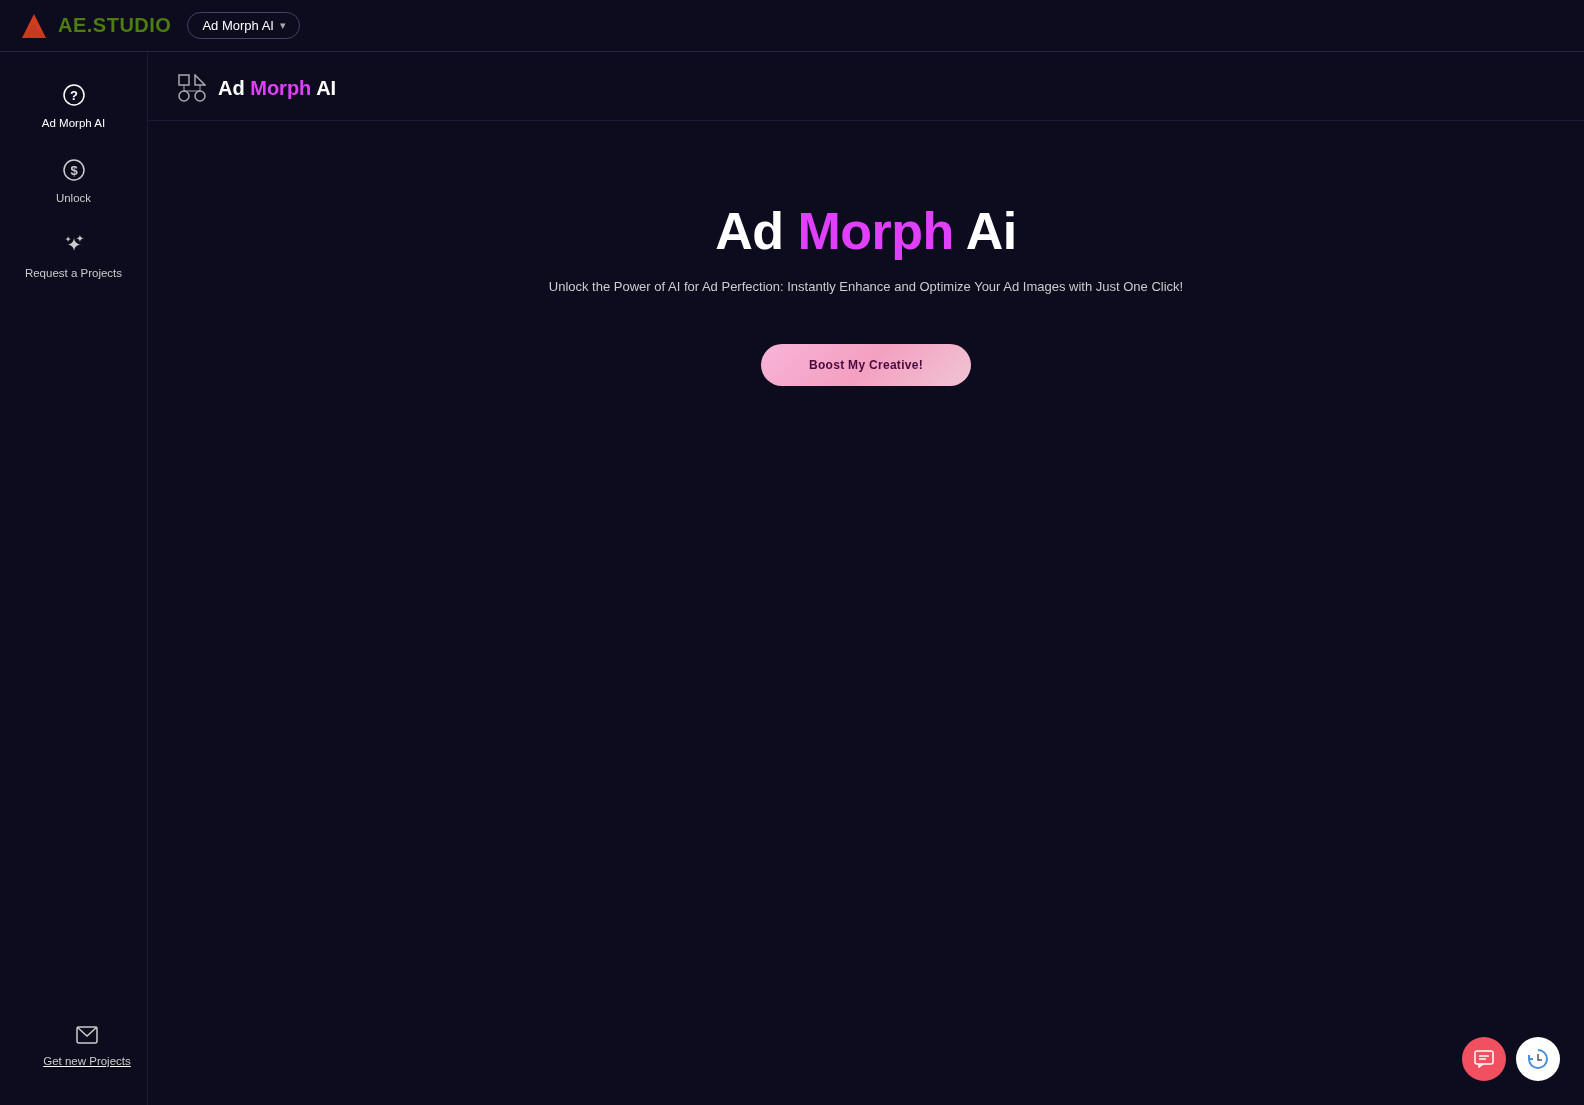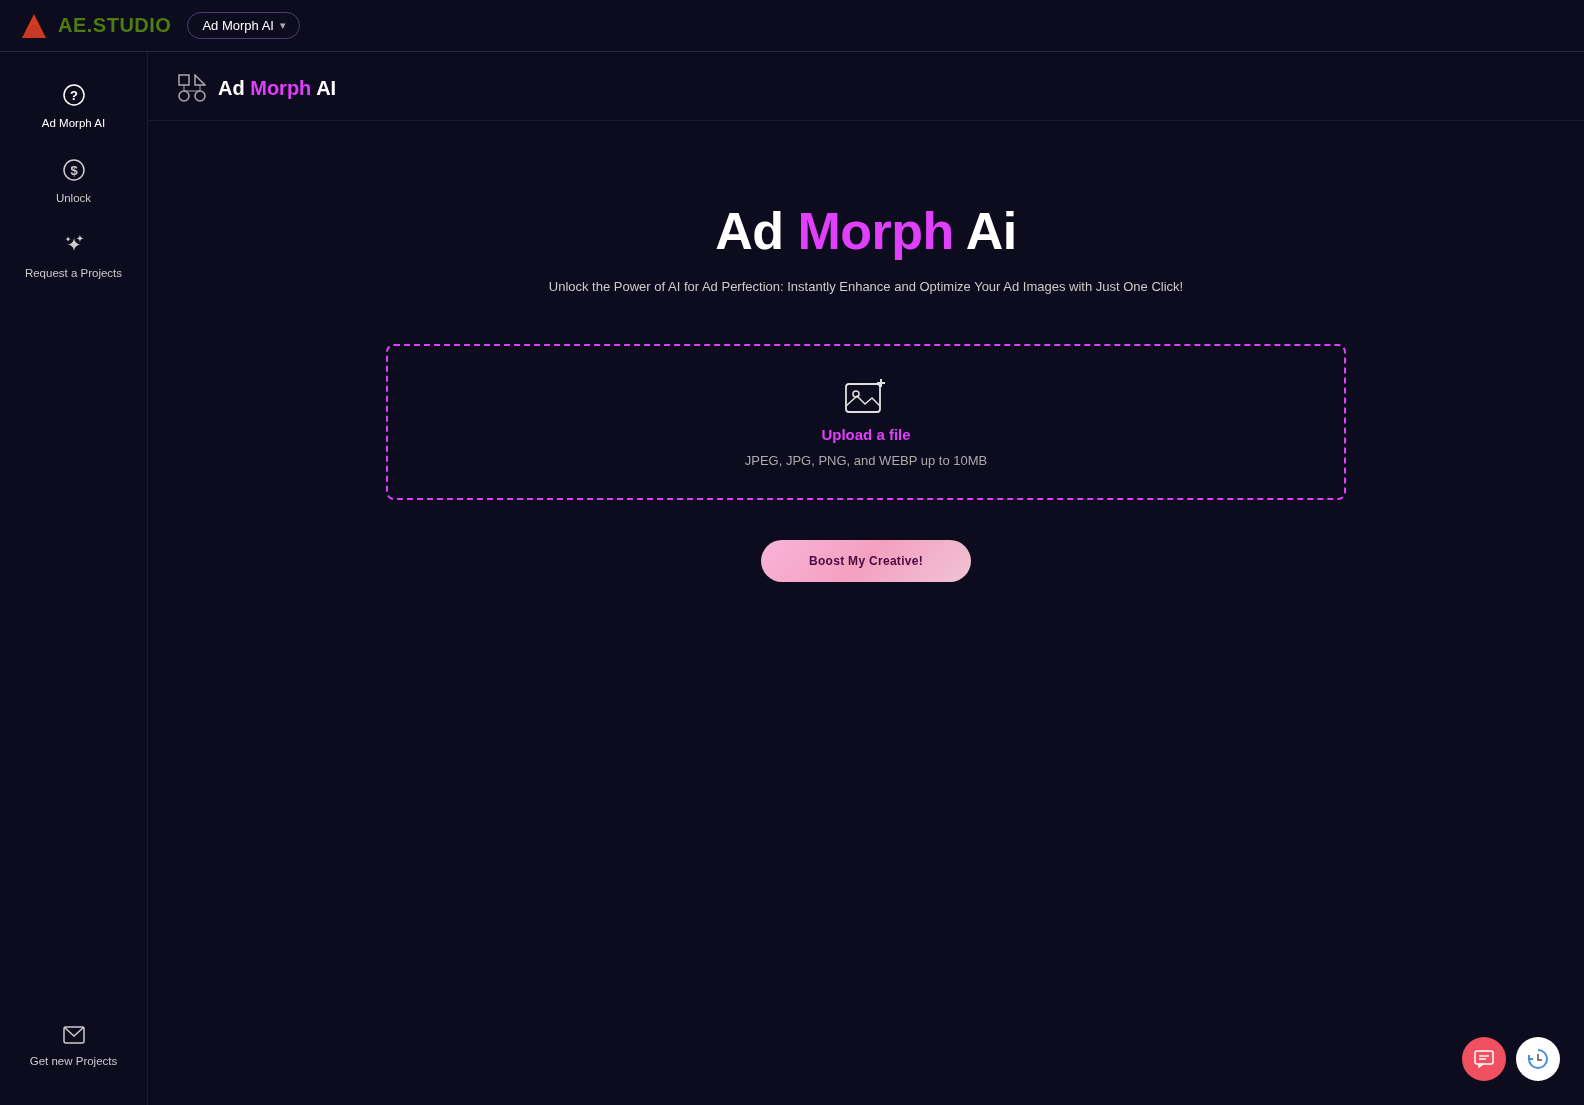--- a/index.html
+++ b/index.html
@@ -95,21 +95,22 @@
       line-height: 1.3;
     }
     .sidebar-item.active .label { color: #fff; }
     .sidebar-item.active .icon-wrap { color: #fff; }
 
     .sidebar-bottom {
       margin-top: auto;
       width: 100%;
       display: flex;
       flex-direction: column;
-      align-items: center;
+      align-items: flex-end;
+      text-decoration: underline;
     }
 
     
     .main {
       margin-top: 52px;
       margin-left: 148px;
       min-height: calc(1105px - 52px);
       background: #0d0b1e;
       display: flex;
       flex-direction: column;
@@ -321,32 +322,20 @@
       <span class="white">Ad </span><span class="pink">Morph</span><span class="bold-white"> AI</span>
     </h1>
   </div>
 
   <div class="hero">
     <h2 class="hero-title">
       <span class="white">Ad </span><span class="pink">Morph</span><span class="white"> Ai</span>
     </h2>
     <p class="hero-subtitle">Unlock the Power of AI for Ad Perfection: Instantly Enhance and Optimize Your Ad Images with Just One Click!</p>
 
-    <div class="upload-zone">
-      <svg class="upload-icon-svg" viewBox="0 0 46 40" fill="none">
-        <rect x="3" y="8" width="34" height="28" rx="3" stroke="#e0e0e0" stroke-width="1.8" fill="none"></rect>
-        <circle cx="13" cy="18" r="3" stroke="#e0e0e0" stroke-width="1.5" fill="none"></circle>
-        <polyline points="3,30 14,20 22,28 29,22 37,30" stroke="#e0e0e0" stroke-width="1.5" fill="none"></polyline>
-
-        <line x1="38" y1="3" x2="38" y2="11" stroke="#e0e0e0" stroke-width="2"></line>
-        <line x1="34" y1="7" x2="42" y2="7" stroke="#e0e0e0" stroke-width="2"></line>
-      </svg>
-      <span class="upload-label">Upload a file</span>
-      <span class="upload-hint">JPEG, JPG, PNG, and WEBP up to 10MB</span>
-    </div>
 
     <button class="boost-btn">Boost My Creative!</button>
   </div>
 </main>
 
 <div class="bottom-right-btns">
   <button class="circle-btn coral">
     <svg width="20" height="18" viewBox="0 0 20 18" fill="none">
       <rect x="1" y="1" width="18" height="13" rx="2" stroke="#fff" stroke-width="1.5" fill="none"></rect>
       <polyline points="5,14 5,17 9,14" stroke="#fff" stroke-width="1.5" fill="none"></polyline>

